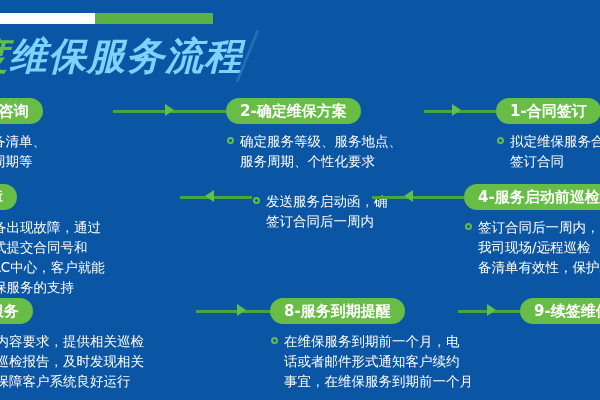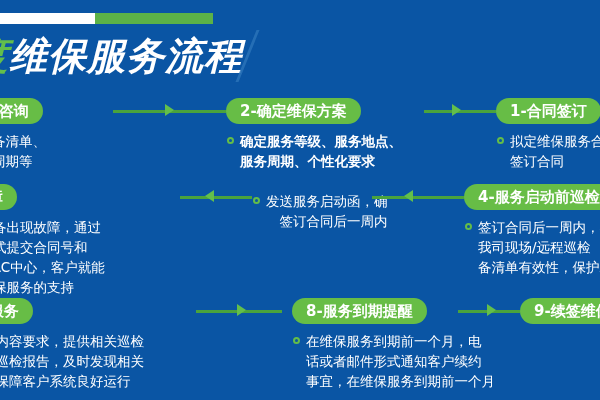--- a/index.html
+++ b/index.html
@@ -18,21 +18,21 @@
 
   
   .title{
     position:absolute;left:-30px;top:32px;
     white-space:nowrap;
     font-size:38px;line-height:48px;
     font-weight:bold;font-style:italic;
     letter-spacing:1px;
   }
   .title .t-accent{color:#63bf4b;}
-  .title .t-main{color:#ffffff;}
+  .title .t-main{color:#7dd3fc;}
   .title-slash{
     position:absolute;left:246px;top:30px;width:90px;height:52px;
     border-left:3px solid #2a73b8;
     transform:skewX(-22deg);
     opacity:.85;
   }
 
   
   .row{position:absolute;left:0;width:600px;display:block;}
   .row1{top:98px;}
@@ -102,21 +102,21 @@
         <span class="ln">户提供设备清单、</span>
         <span class="ln">号及服务周期等</span>
       </div>
     </div>
 
     <div class="conn" style="left:113px;width:113px;"></div>
     <div class="arrow right" style="left:165px;"></div>
 
     <div class="card" style="left:226px;">
       <div class="pill">2-确定维保方案</div>
-      <div class="body" style="margin-left:14px;font-weight:bold;">
+      <div class="body" style="margin-left:14px;">
         <span class="bullet"></span>
         <span class="ln">确定服务等级、服务地点、</span>
         <span class="ln">服务周期、个性化要求</span>
       </div>
     </div>
 
     <div class="conn" style="left:424px;width:72px;"></div>
     <div class="arrow right" style="left:452px;"></div>
 
     <div class="card" style="left:496px;">
@@ -138,21 +138,21 @@
         <span class="ln">件或者电话方式提交合同号和</span>
         <span class="ln">硬件SN号给TAC中心，客户就能</span>
         <span class="ln">受到相应的维保服务的支持</span>
       </div>
     </div>
 
     <div class="conn" style="left:180px;width:72px;"></div>
     <div class="arrow left" style="left:205px;"></div>
 
     <div class="card" style="left:252px;">
-      <div class="body" style="margin-left:14px;text-align:right;">
+      <div class="body" style="margin-left:14px;">
         <span class="bullet"></span>
         <span class="ln">发送服务启动函，确</span>
         <span class="ln">签订合同后一周内</span>
       </div>
     </div>
 
     <div class="conn" style="left:372px;width:92px;"></div>
     <div class="arrow left" style="left:404px;"></div>
 
     <div class="card" style="left:464px;">
@@ -173,21 +173,21 @@
       <div class="body">
         <span class="ln">据维保服务内容要求，提供相关巡检</span>
         <span class="ln">务，并提供巡检报告，及时发现相关</span>
         <span class="ln">题隐患，以保障客户系统良好运行</span>
       </div>
     </div>
 
     <div class="conn" style="left:196px;width:86px;"></div>
     <div class="arrow right" style="left:237px;"></div>
 
-    <div class="card" style="left:292px;">
+    <div class="card" style="left:270px;">
       <div class="pill">8-服务到期提醒</div>
       <div class="body" style="margin-left:14px;">
         <span class="bullet"></span>
         <span class="ln">在维保服务到期前一个月，电</span>
         <span class="ln">话或者邮件形式通知客户续约</span>
         <span class="ln">事宜，在维保服务到期前一个月</span>
       </div>
     </div>
 
     <div class="conn" style="left:458px;width:62px;"></div>

